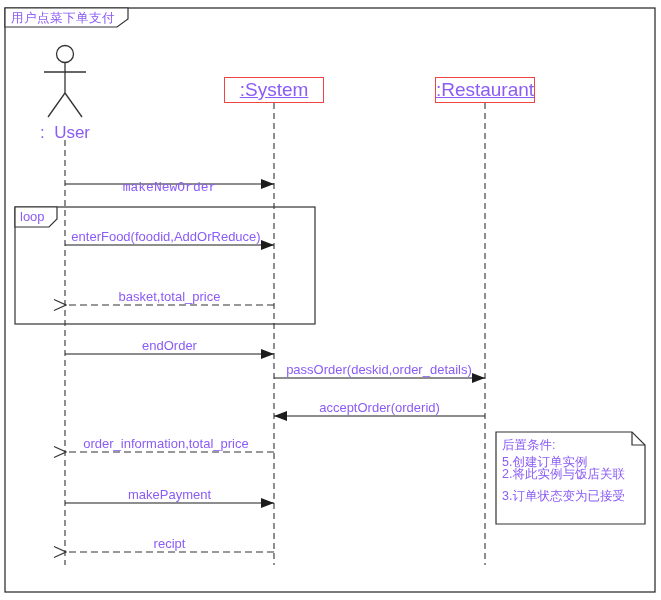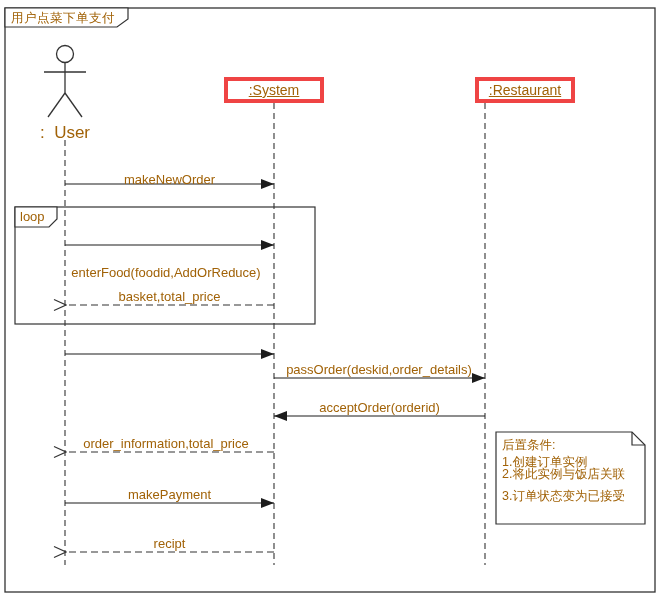--- a/index.html
+++ b/index.html
@@ -1,38 +1,38 @@
 <!DOCTYPE html>
 <html><head>
 <meta charset="utf-8">
 <style>
   html,body{margin:0;padding:0;background:#ffffff;}
   .canvas{
     position:relative;
     width:661px;height:600px;
     background:#ffffff;
     font-family:"Liberation Sans","DejaVu Sans",sans-serif;
-    color:#a16207;
+    color:#8b5cf6;
     overflow:hidden;
   }
   svg.layer{position:absolute;left:0;top:0;}
   .abs{position:absolute;}
   .frame-title{
     left:11px;top:10px;
     font-size:12.5px;
     letter-spacing:0.5px;
     white-space:pre;
   }
   .lifeline-head{
     box-sizing:border-box;
     width:100px;height:26px;
-    border:4px solid #ef4444;
+    border:1px solid #ef4444;
     background:#fff;
     display:flex;align-items:center;justify-content:center;
-    font-size:14px;
+    font-size:19px;
   }
   .lifeline-head span{text-decoration:underline;}
   .actor-label{
     left:25px;top:123px;width:80px;
     text-align:center;font-size:17px;white-space:pre;
   }
   .loop-label{
     left:20px;top:209px;
     font-size:13px;
   }
@@ -96,33 +96,34 @@
     <path d="M632,432 L632,445 L645,445" fill="none" stroke="#333" stroke-width="1.2"></path>
   </svg>
 
   <div class="abs frame-title">用户点菜下单支付</div>
 
   <div class="abs actor-label">:  User</div>
 
   <div class="abs lifeline-head" style="left:224px;top:77px;">
     <span>:System</span>
   </div>
-  <div class="abs lifeline-head" style="left:435px;top:77px;margin-left:40px;">
+  <div class="abs lifeline-head" style="left:435px;top:77px;">
     <span>:Restaurant</span>
   </div>
 
   <div class="abs loop-label">loop</div>
 
-  <div class="abs msg" style="left:65px;width:209px;top:172px;">makeNewOrder</div>
-  <div class="abs msg" style="left:58px;width:216px;top:229px;margin-top:36px;">enterFood(foodid,AddOrReduce)</div>
+  <div class="abs msg" style="left:65px;width:209px;top:180px;font-family:Liberation Mono, monospace;">makeNewOrder</div>
+  <div class="abs msg" style="left:58px;width:216px;top:229px;">enterFood(foodid,AddOrReduce)</div>
   <div class="abs msg" style="left:65px;width:209px;top:289px;">basket,total_price</div>
+  <div class="abs msg" style="left:65px;width:209px;top:338px;">endOrder</div>
   <div class="abs msg" style="left:272px;width:214px;top:362px;">passOrder(deskid,order_details)</div>
   <div class="abs msg" style="left:274px;width:211px;top:400px;text-align:center;">acceptOrder(orderid)</div>
   <div class="abs msg" style="left:58px;width:216px;top:436px;text-align:center;">order_information,total_price</div>
   <div class="abs msg" style="left:65px;width:209px;top:487px;">makePayment</div>
   <div class="abs msg" style="left:65px;width:209px;top:536px;">recipt</div>
 
   <div class="abs note-line" style="top:437px;">后置条件:</div>
-  <div class="abs note-line" style="top:454px;">1.创建订单实例</div>
+  <div class="abs note-line" style="top:454px;">5.创建订单实例</div>
   <div class="abs note-line" style="top:466px;">2.将此实例与饭店关联</div>
   <div class="abs note-line" style="top:488px;">3.订单状态变为已接受</div>
 
 </div>
 
 </body></html>

